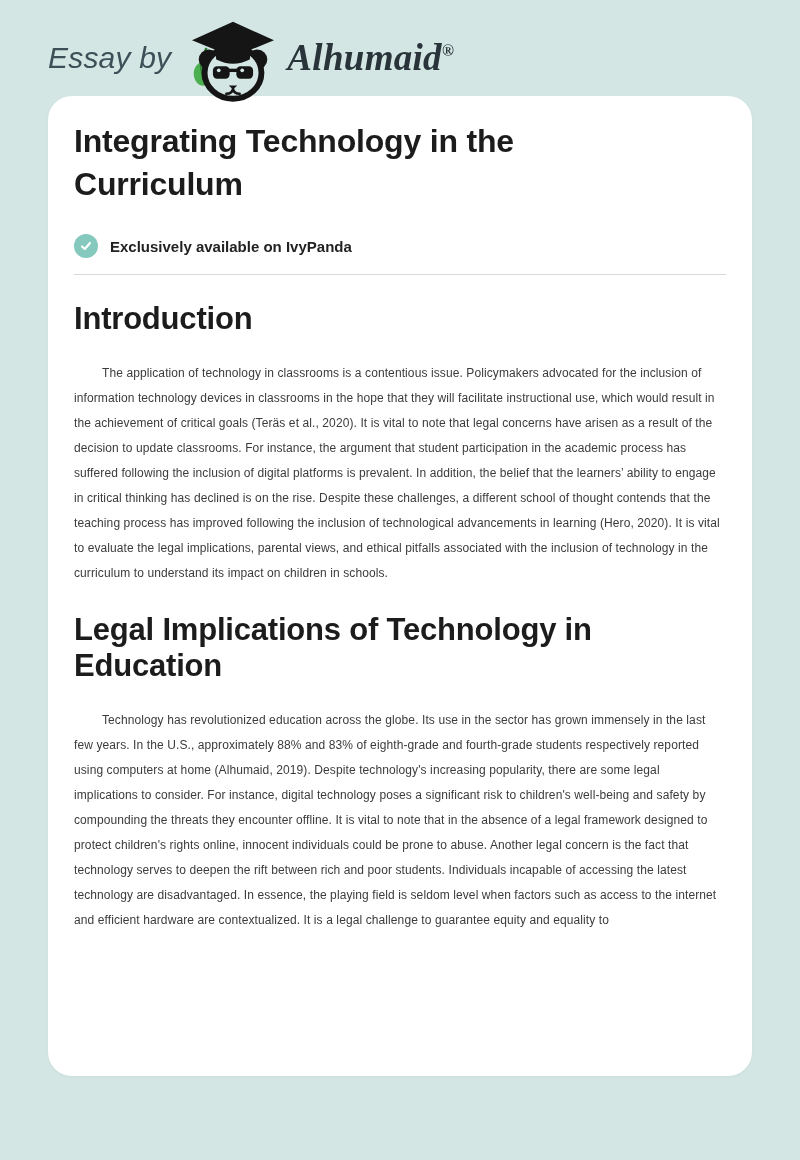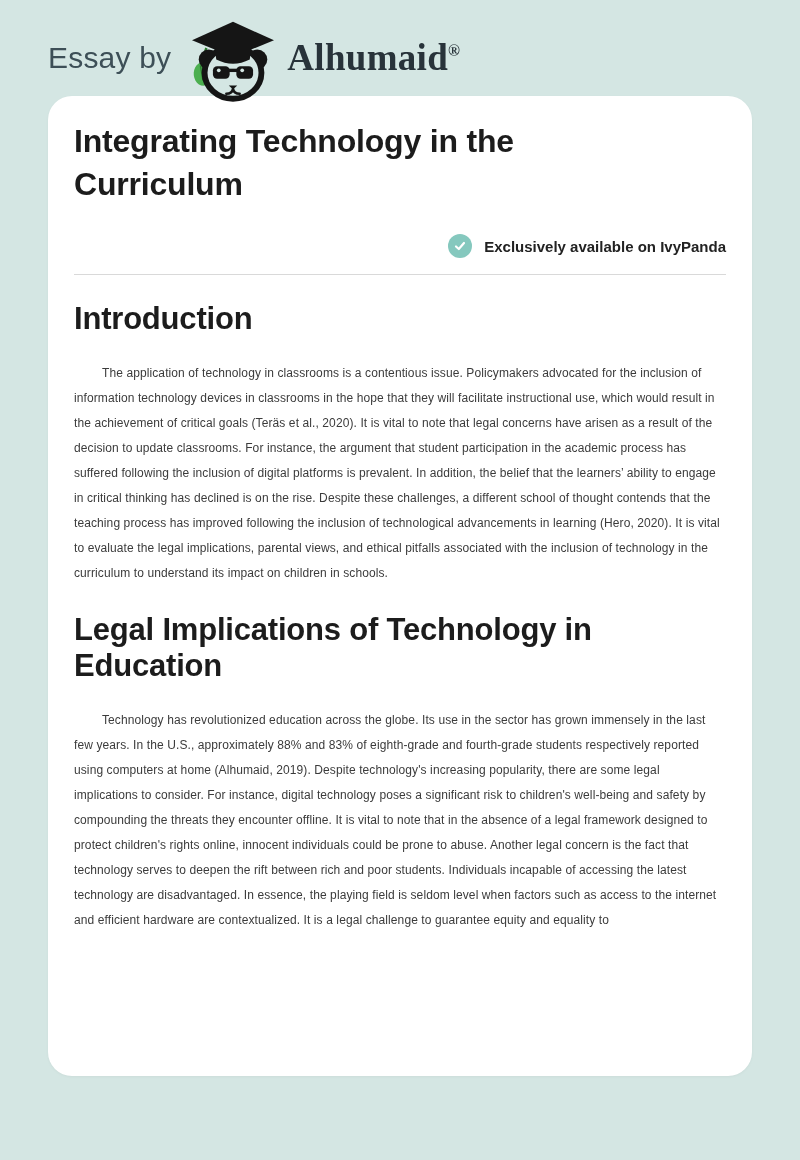--- a/index.html
+++ b/index.html
@@ -19,20 +19,21 @@
     height:1160px;
     background:var(--background,#d4e6e3);
     font-family:"Liberation Sans","DejaVu Sans",sans-serif;
     overflow:hidden;
   }
   .site-header{
     display:flex;
     align-items:center;
     padding:34px 48px 15px 48px;
     height:96px;
+    font-style:italic;
   }
   .essay-by{
     font-size:30px;
     color:var(--header-text,#3d4f57);
     letter-spacing:.2px;
   }
   .logo{
     display:inline-block;
     width:92px;
     height:84px;
@@ -69,21 +70,20 @@
     font-weight:700;
     color:var(--heading,#1c1c1c);
     letter-spacing:-.2px;
     margin-bottom:28px;
   }
   .badge-row{
     display:flex;
     align-items:center;
     gap:12px;
     margin-bottom:16px;
-    justify-content:flex-end;
   }
   .check-circle{
     width:24px;
     height:24px;
     border-radius:50%;
     background:var(--badge-teal,#85c8be);
     display:inline-flex;
     align-items:center;
     justify-content:center;
     flex:0 0 auto;

